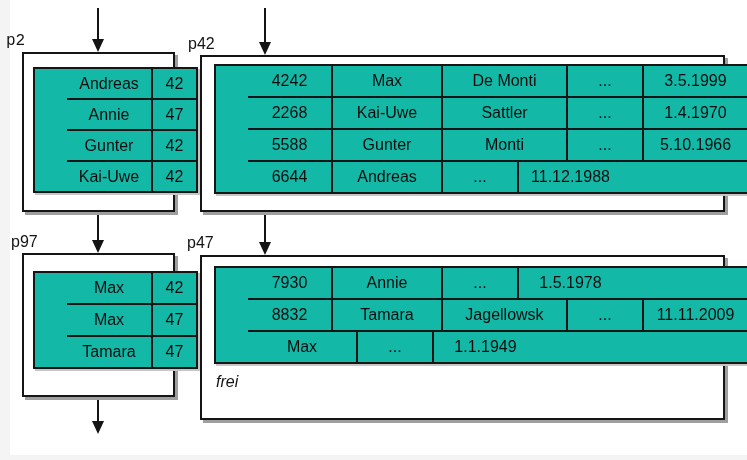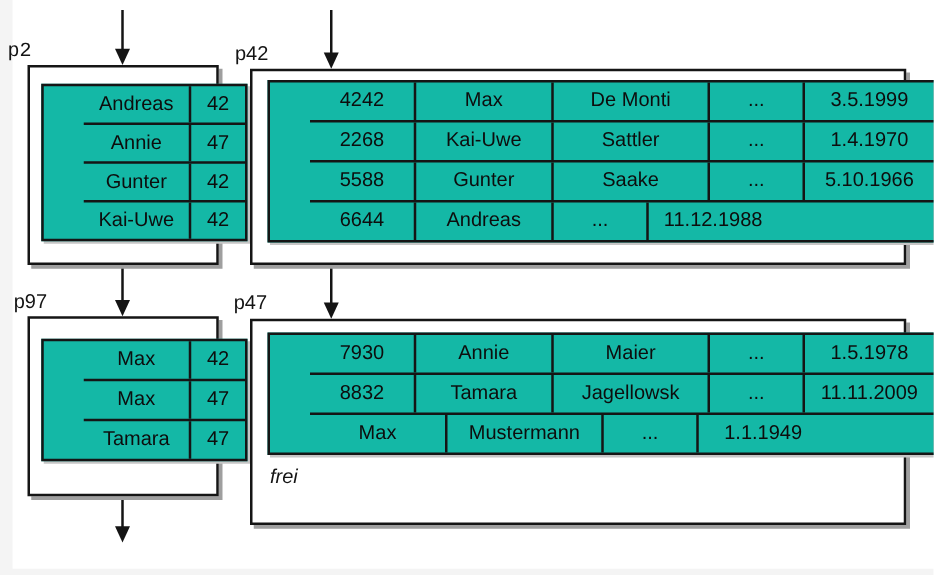--- a/index.html
+++ b/index.html
@@ -163,21 +163,21 @@
       <div class="trow">
         <div class="tcell wc1">2268</div>
         <div class="tcell wc2">Kai-Uwe</div>
         <div class="tcell wc3">Sattler</div>
         <div class="tcell wc4">...</div>
         <div class="tcell wc5">1.4.1970</div>
       </div>
       <div class="trow">
         <div class="tcell wc1">5588</div>
         <div class="tcell wc2">Gunter</div>
-        <div class="tcell wc3">Saake</div>
+        <div class="tcell wc3">Monti</div>
         <div class="tcell wc4">...</div>
         <div class="tcell wc5">5.10.1966</div>
       </div>
       <div class="trow">
         <div class="tcell wc1">6644</div>
         <div class="tcell wc2">Andreas</div>
         <div class="tcell wc4">...</div>
         <div class="tcell wc5">11.12.1988</div>
       </div>
     </div>
@@ -198,34 +198,32 @@
         <div class="tcell sc2">47</div>
       </div>
     </div>
   </div>
 
   <div class="pagebox" id="box-p47">
     <div class="itable rh30" id="table-p47">
       <div class="trow">
         <div class="tcell wc1">7930</div>
         <div class="tcell wc2">Annie</div>
-        <div class="tcell wc3">Maier</div>
         <div class="tcell wc4">...</div>
         <div class="tcell wc5">1.5.1978</div>
       </div>
       <div class="trow">
         <div class="tcell wc1">8832</div>
         <div class="tcell wc2">Tamara</div>
         <div class="tcell wc3">Jagellowsk</div>
         <div class="tcell wc4">...</div>
         <div class="tcell wc5">11.11.2009</div>
       </div>
       <div class="trow">
         <div class="tcell wc2">Max</div>
-        <div class="tcell wc3">Mustermann</div>
         <div class="tcell wc4">...</div>
         <div class="tcell wc5">1.1.1949</div>
       </div>
     </div>
     <div class="free-label" id="frei-p47">frei</div>
   </div>
 
 </div>
 
 </body></html>

